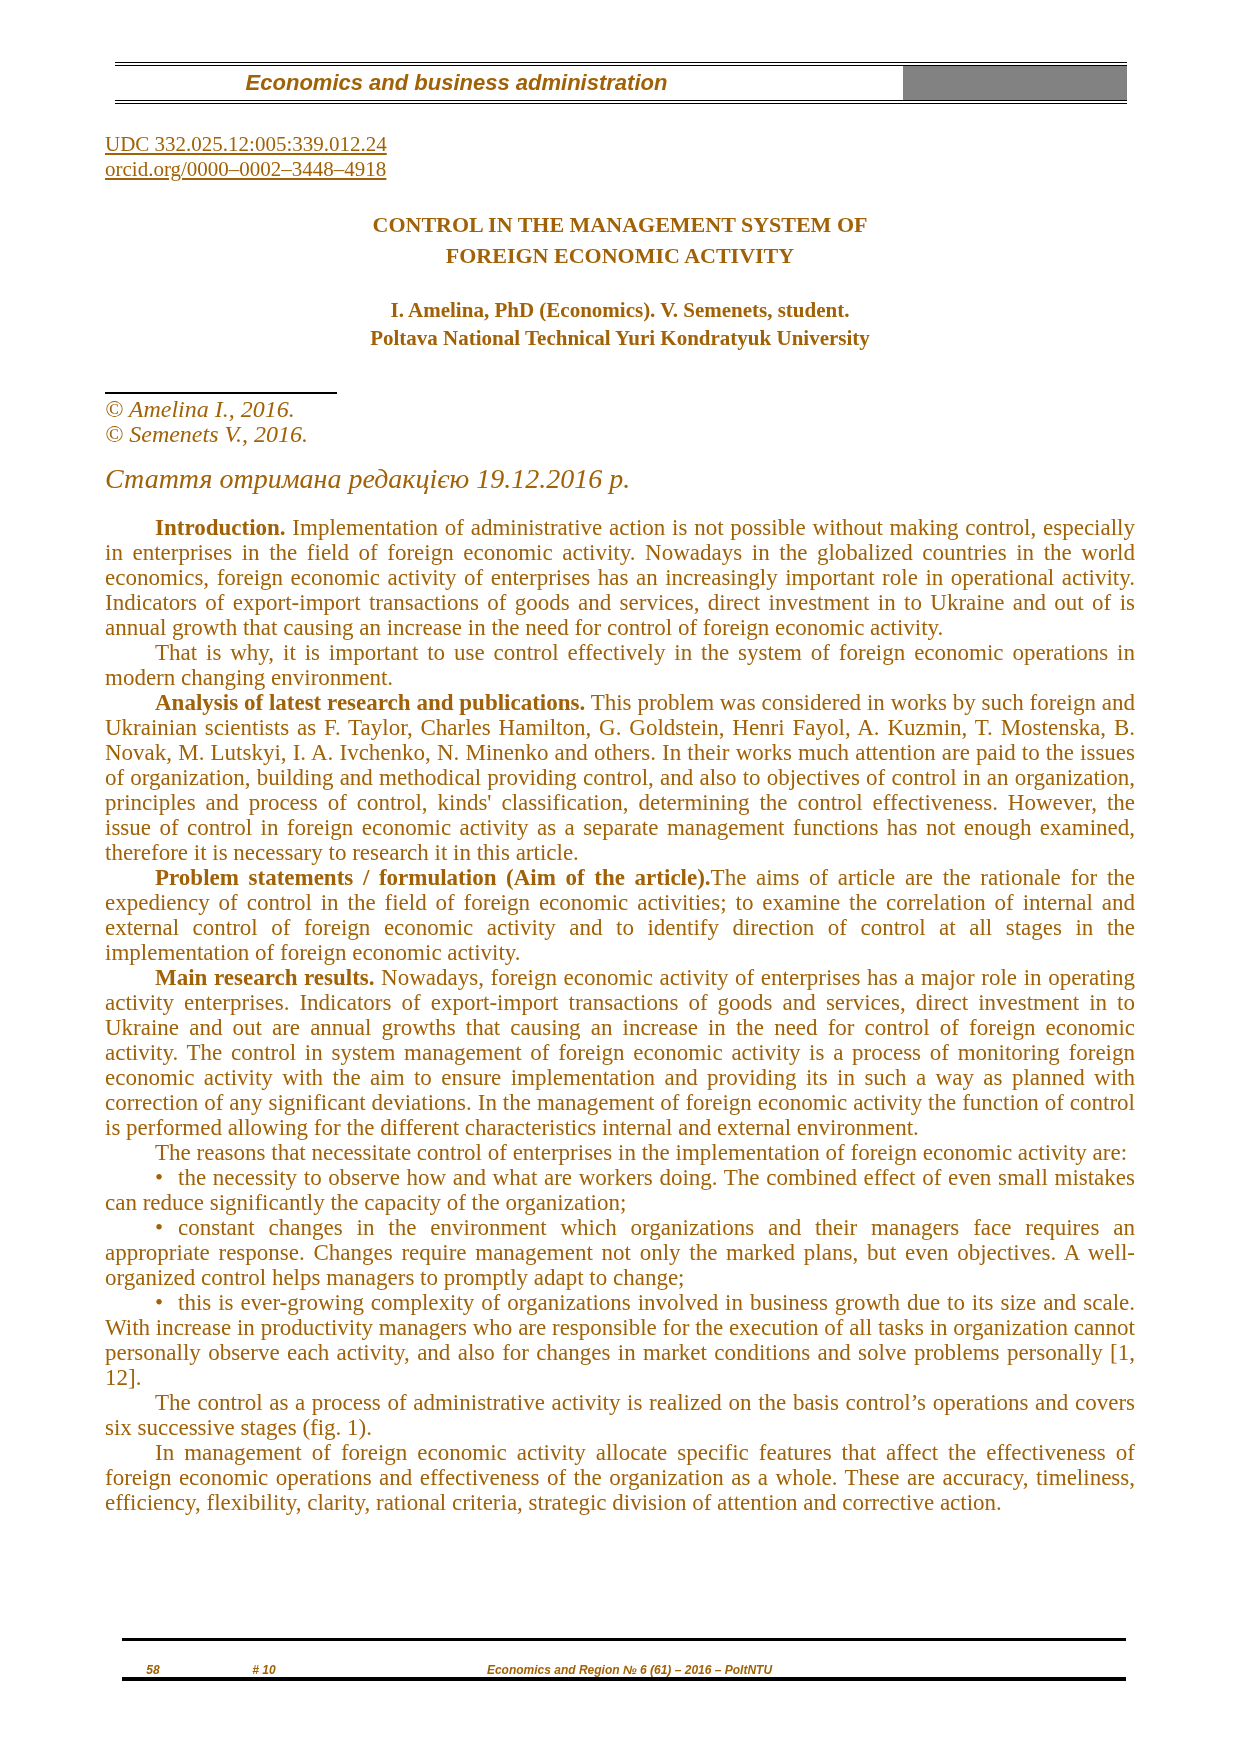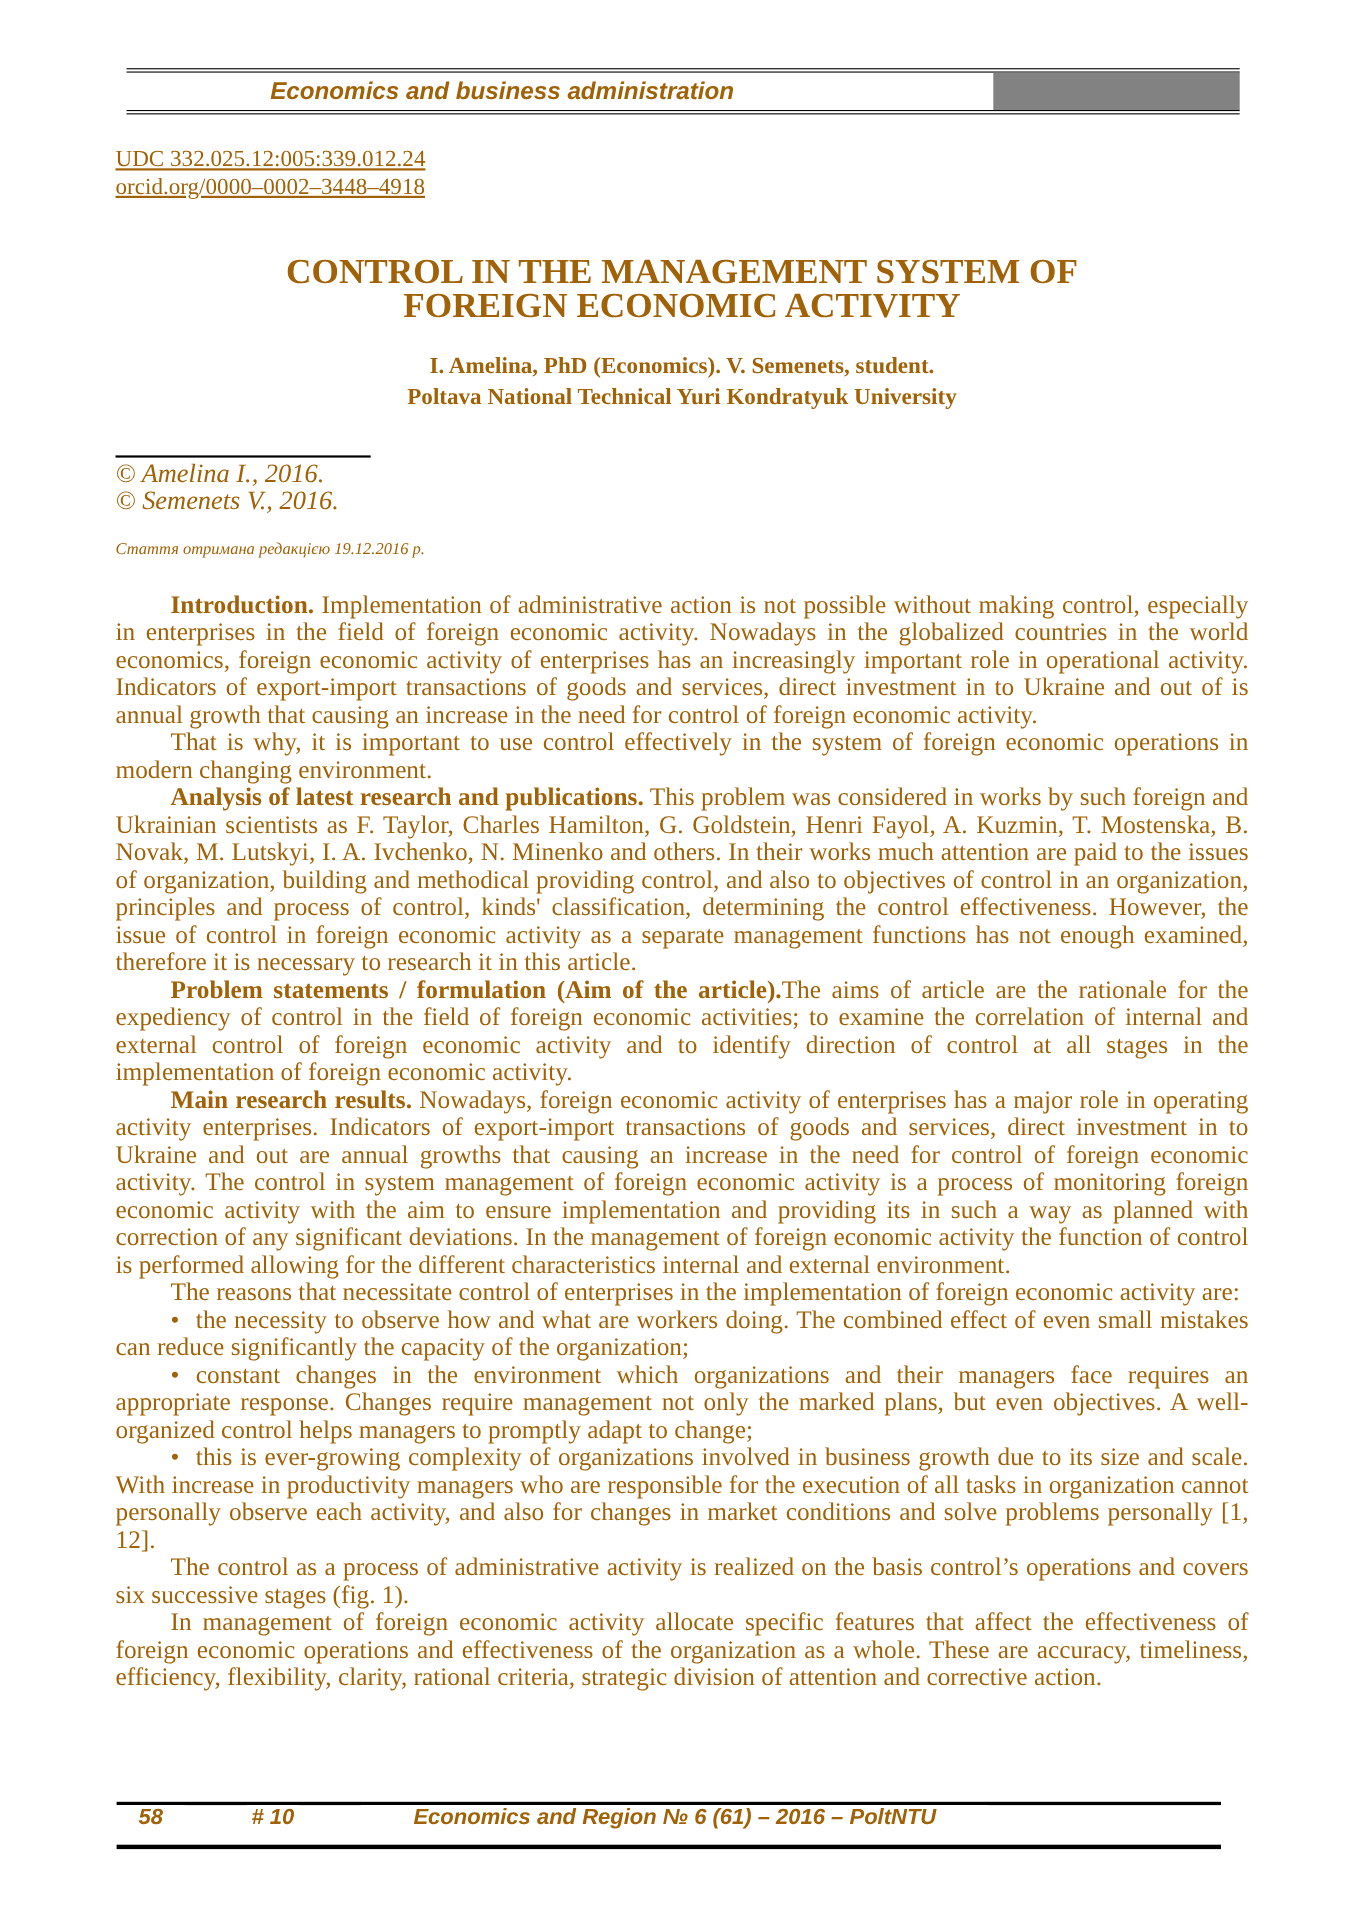--- a/index.html
+++ b/index.html
@@ -20,45 +20,45 @@
     font-size:22px;white-space:nowrap;
   }
   .bar-gray{width:224px;background:#828282;}
 
   
   .content{position:absolute;left:105px;top:0;width:1030px;}
 
   .udc-block{margin-top:132px;font-size:21px;line-height:25px;text-decoration:underline;}
 
   .article-title{
-    margin-top:49px;text-align:center;font-weight:700;
-    font-size:32px;line-height:31px;
+    margin-top:27px;text-align:center;font-weight:700;
+    font-size:22px;line-height:31px;
   }
 
   .authors-block{
     margin-top:25px;text-align:center;font-weight:700;
     font-size:21px;line-height:28px;
   }
 
   .copyright-block{margin-top:40px;font-style:italic;font-size:24px;line-height:25px;}
   .copyright-divider{width:232px;height:0;border-top:2px solid #000;margin-bottom:3px;}
 
-  .received-note{margin-top:19px;font-style:italic;font-size:15px;line-height:25px;}
+  .received-note{margin-top:19px;font-style:italic;font-size:28px;line-height:25px;}
 
   .body-text{margin-top:24px;font-size:23px;line-height:25px;text-align:justify;}
   .body-para{margin:0;text-indent:50px;}
   .body-para .lead{font-weight:700;}
   .bullet-marker{padding-right:15px;}
 
   
   .footer-bar{
-    position:absolute;left:106px;top:1638px;width:1004px;height:36px;
+    position:absolute;left:122px;top:1638px;width:1004px;height:36px;
     border-top:3px solid #000;border-bottom:4px solid #000;
-    display:flex;align-items:flex-start;box-sizing:content-box;
-    font-family:"Liberation Sans",sans-serif;font-weight:700;font-style:italic;font-size:20px;
+    display:flex;align-items:flex-end;box-sizing:content-box;
+    font-family:"Liberation Sans",sans-serif;font-weight:700;font-style:italic;font-size:12px;
   }
   .fcell{display:flex;align-items:center;justify-content:center;background:#fff;}
   .f-gray{background:#828282;}
   .f-page{width:62px;}
   .f-g1{width:56px;}
   .f-issue{width:48px;}
   .f-g2{width:56px;}
   .f-journal{width:571px;white-space:nowrap;}
   .f-g3{flex:1;}
 </style>

